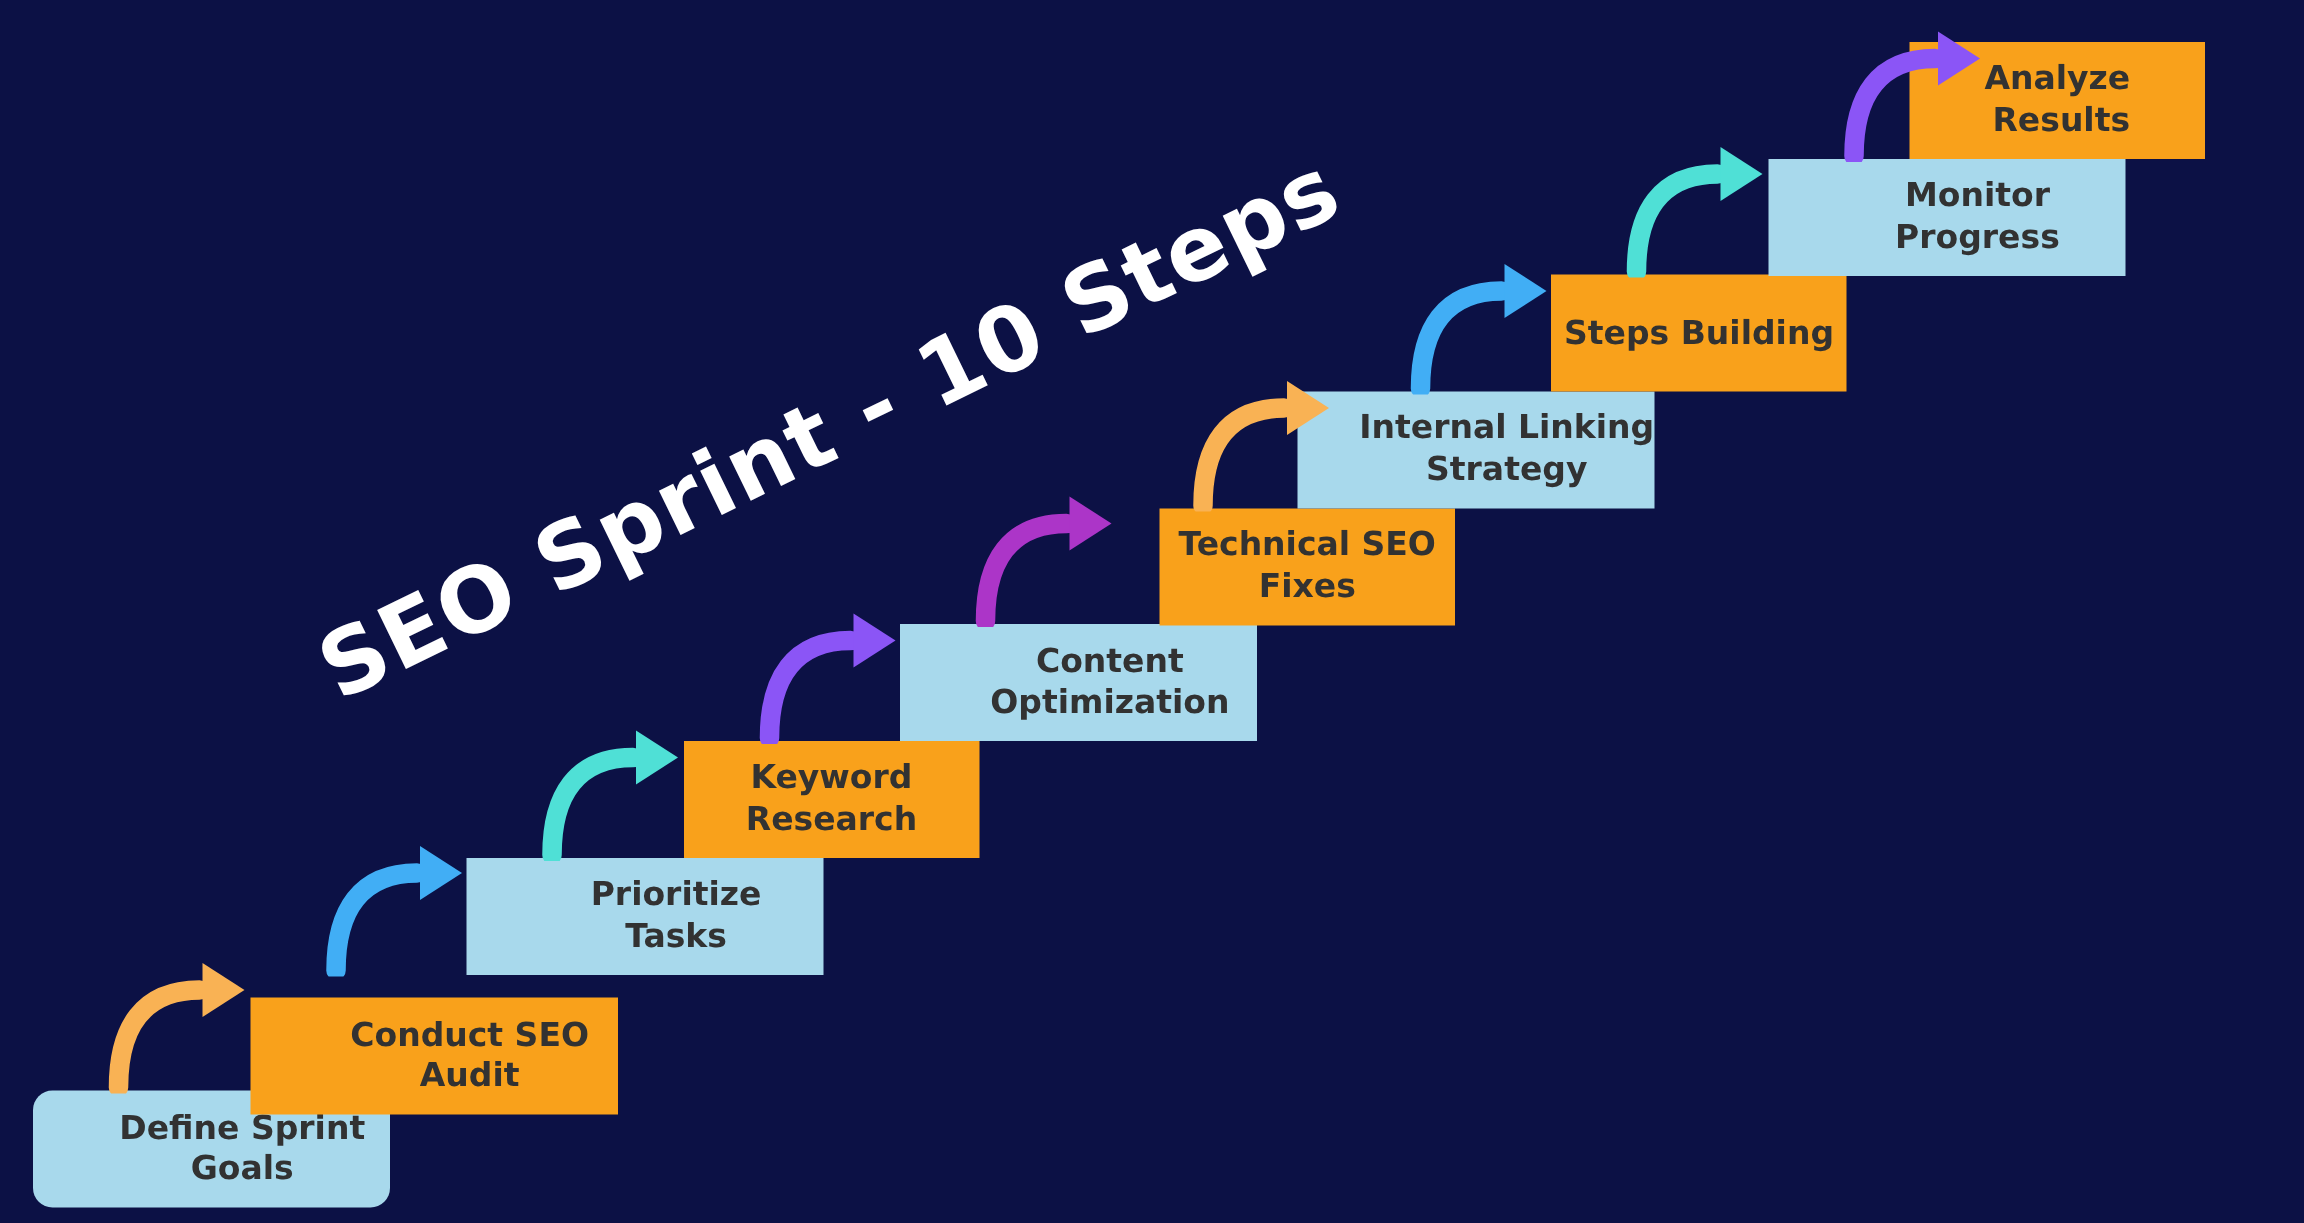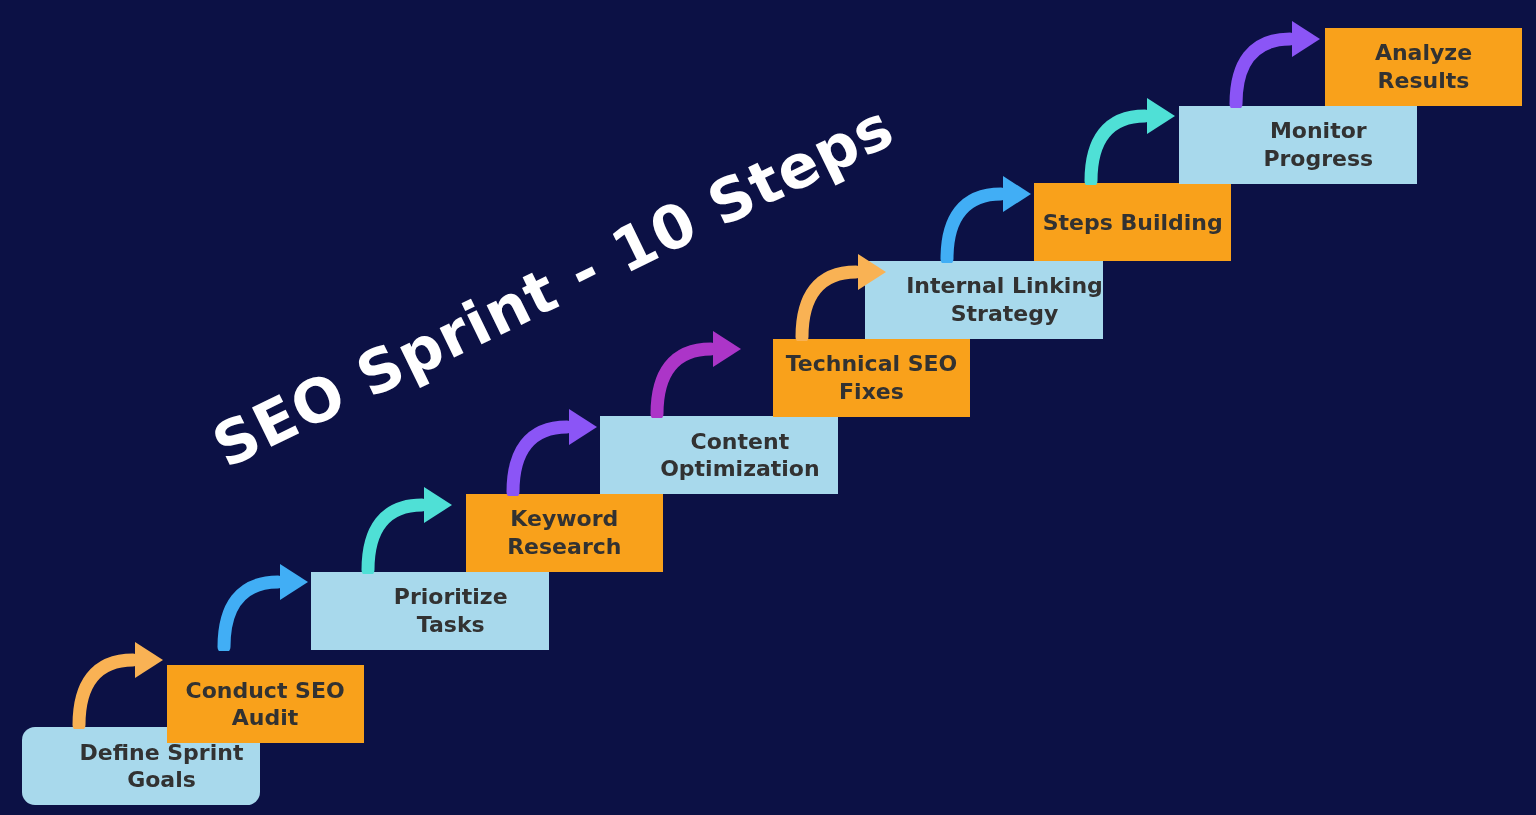--- a/index.html
+++ b/index.html
@@ -48,36 +48,36 @@
   }
 </style>
 </head>
 <body style="--bg: #0c1145; --boxOrange: #f9a11b; --boxBlue: #a8d9ec; --label: #323232; --title: #ffffff;">
 
 <div id="canvas">
   <div class="title">SEO Sprint - 10 Steps</div>
   <div id="steps-layer">
       <div class="step blue" style="left: 22px; top: 727px; border-radius: 13px;"><span>Define Sprint
 Goals</span></div>
-      <div class="step orange" style="left: 166.6px; top: 665px;"><span>Conduct SEO
+      <div class="step orange" style="left: 166.6px; top: 665px; padding-left: 48px;"><span>Conduct SEO
 Audit</span></div>
       <div class="step blue" style="left: 311.2px; top: 571.66px;"><span>Prioritize
 Tasks</span></div>
-      <div class="step orange" style="left: 455.8px; top: 493.99px; margin-left: 10px;"><span>Keyword
+      <div class="step orange" style="left: 455.8px; top: 493.99px;"><span>Keyword
 Research</span></div>
       <div class="step blue" style="left: 600.4px; top: 416.32px;"><span>Content
 Optimization</span></div>
       <div class="step orange" style="left: 745px; top: 338.65px; margin-left: 28px;"><span>Technical SEO
 Fixes</span></div>
       <div class="step blue" style="left: 865px; top: 260.98px;"><span>Internal Linking
 Strategy</span></div>
       <div class="step orange" style="left: 1034.2px; top: 183.31px;"><span>Steps Building</span></div>
       <div class="step blue" style="left: 1178.8px; top: 105.64px;"><span>Monitor
 Progress</span></div>
-      <div class="step orange" style="left: 1325px; top: 27.97px;"><span>Analyze
+      <div class="step orange" style="left: 1273px; top: 27.97px; text-align: right;"><span>Analyze
 Results</span></div>
     </div>
   <div id="arrows-layer">
       <svg viewBox="0 0 118 96" class="arrow" style="left: 53px; top: 633px;">
         <path d="M 26,92 C 26,52 42,27 80,27" fill="none" stroke="#f9b254" stroke-width="13" stroke-linecap="round"></path>
         <polygon points="82,9 82,45 110,27" fill="#f9b254"></polygon>
       </svg>
       <svg viewBox="0 0 118 96" class="arrow" style="left: 197.6px; top: 555.33px;">
         <path d="M 26,92 C 26,52 42,27 80,27" fill="none" stroke="#41aef5" stroke-width="13" stroke-linecap="round"></path>
         <polygon points="82,9 82,45 110,27" fill="#41aef5"></polygon>

